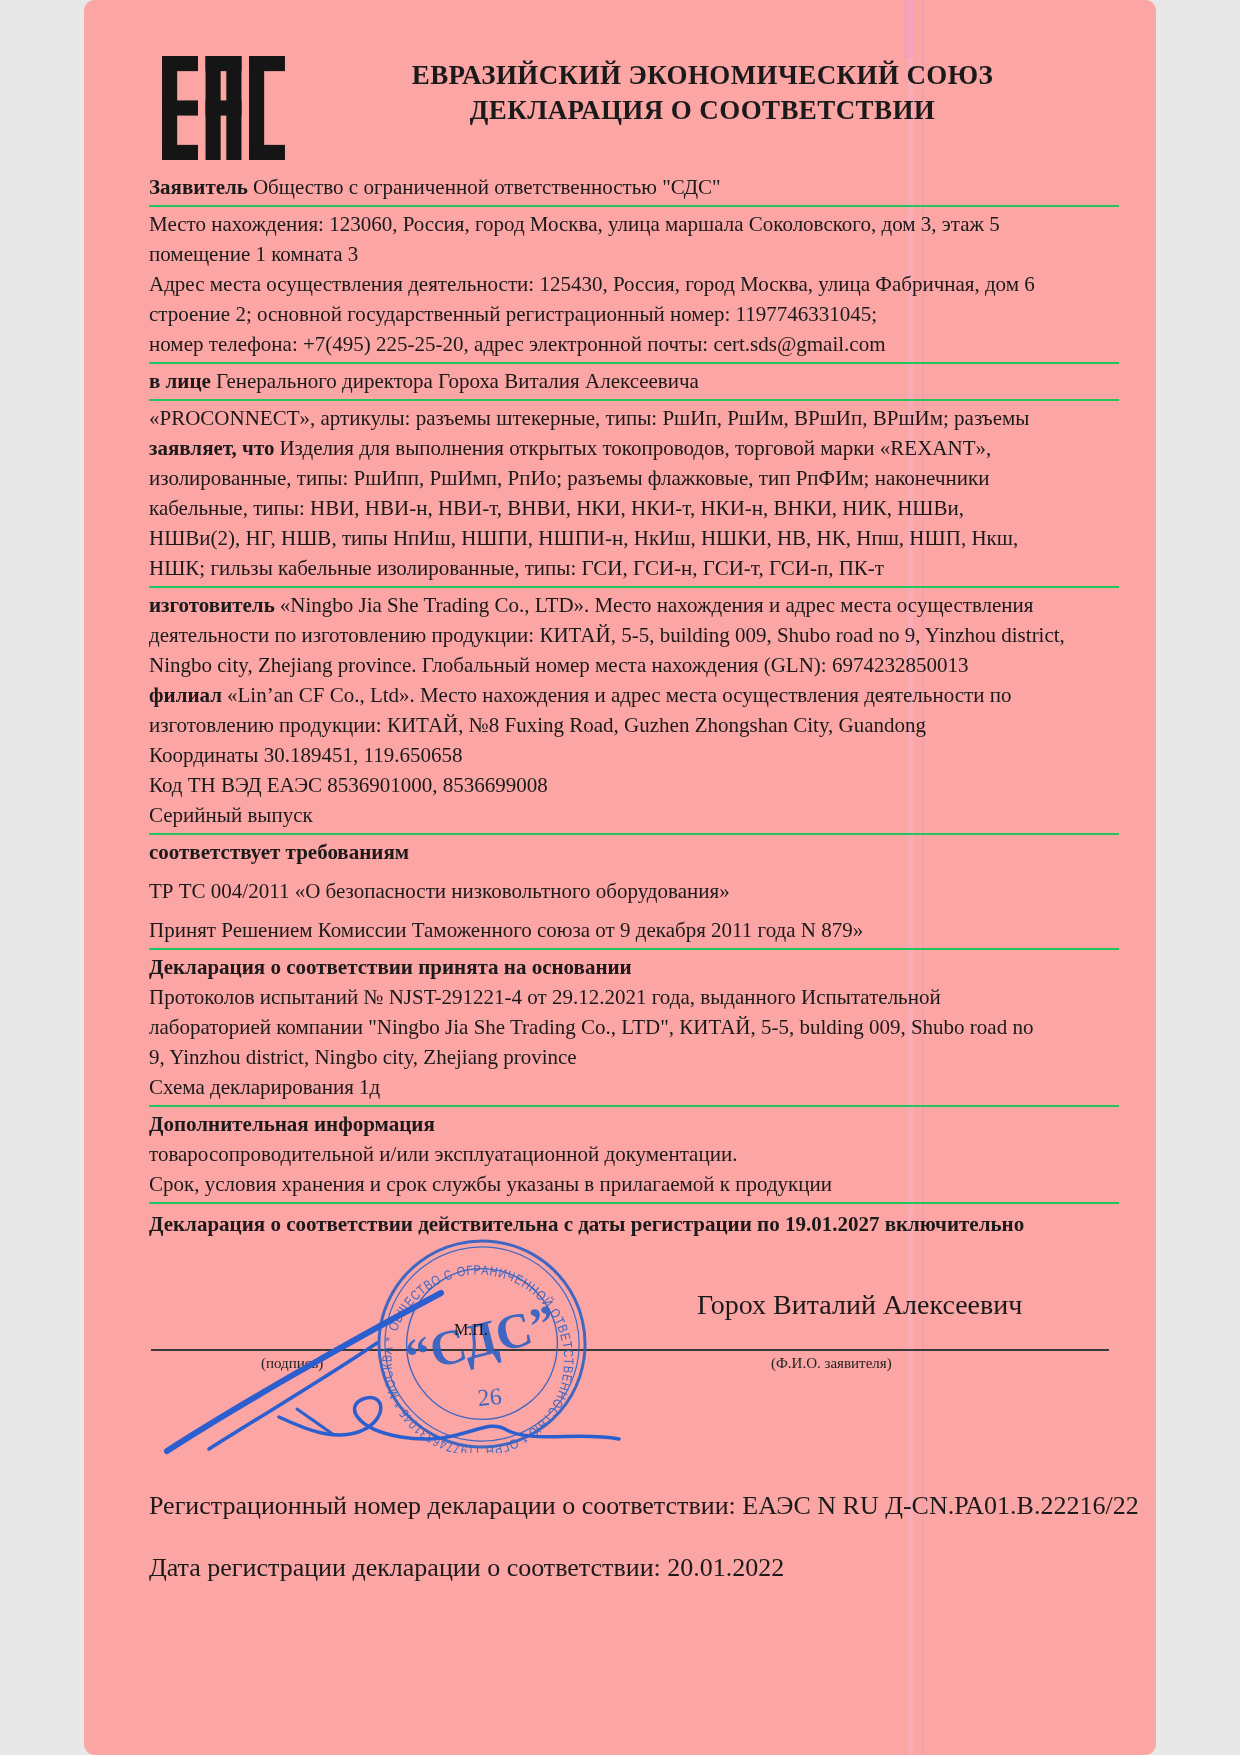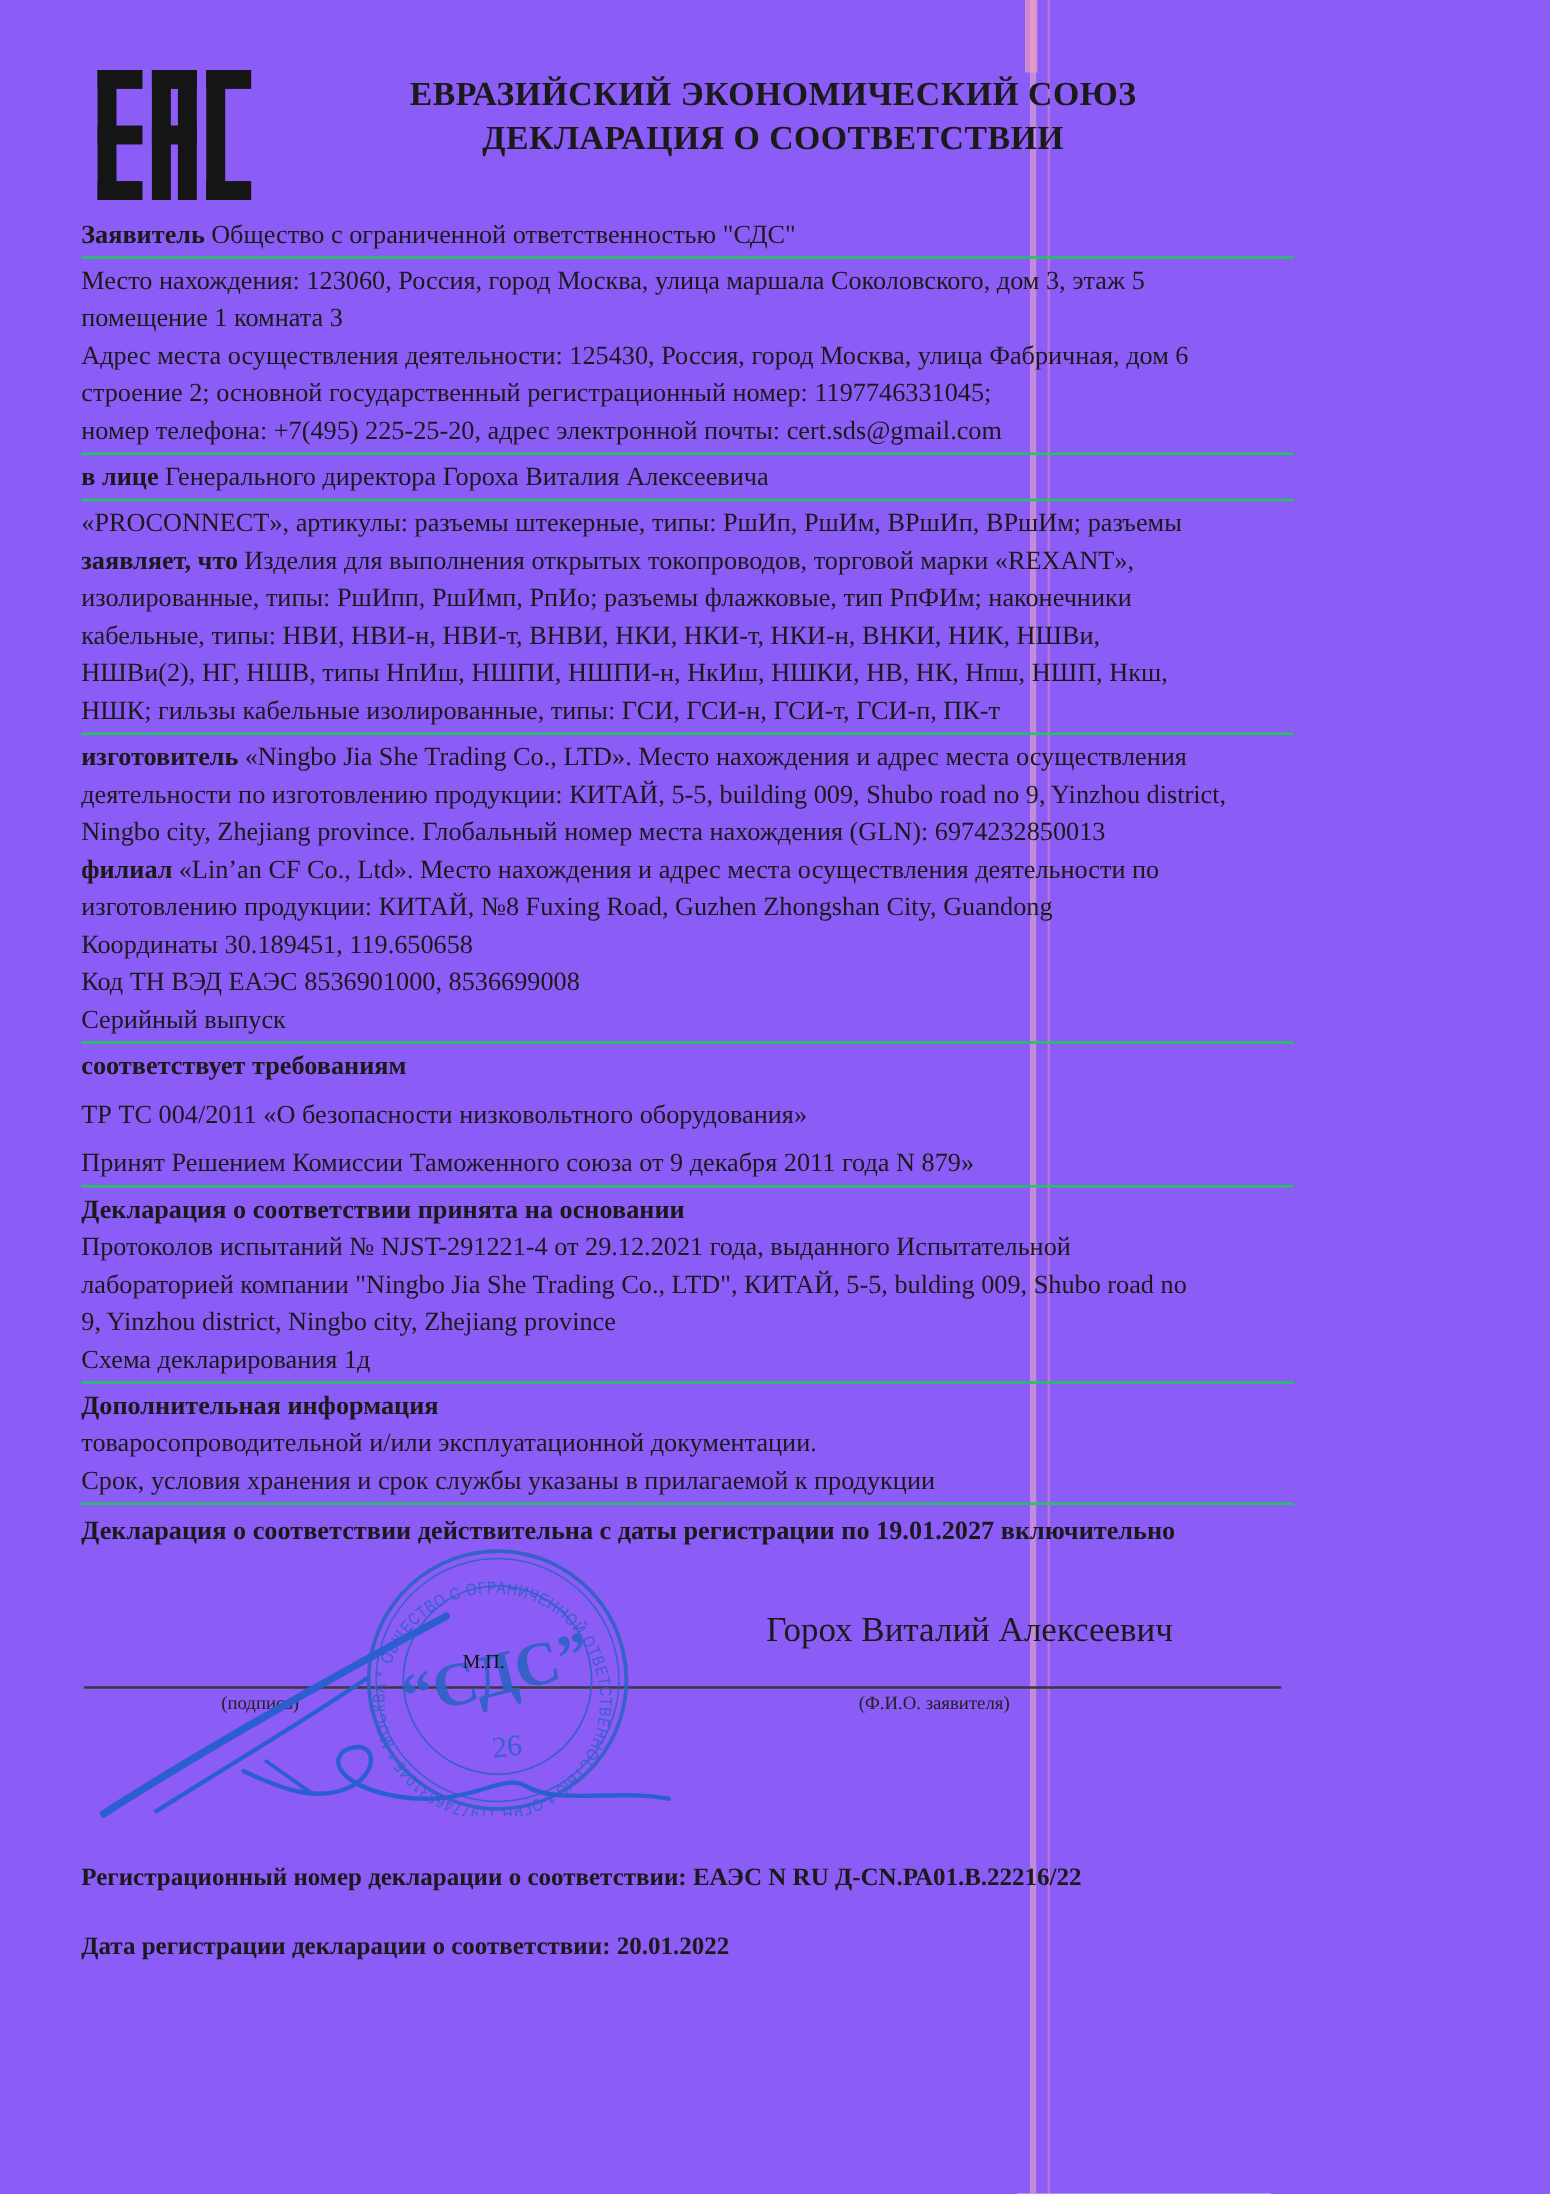--- a/index.html
+++ b/index.html
@@ -1,25 +1,26 @@
 <!DOCTYPE html>
 <html><head>
 <meta charset="utf-8">
 <style>
   * { margin: 0; padding: 0; box-sizing: border-box; }
   html, body { background: #e8e8e8; }
   .page {
     position: relative;
-    width: 1240px;
+    width: 1072px;
     height: 1755px;
     margin: 0 auto;
-    background: #8b5cf6;
+    background: #fca5a5;
     overflow: hidden;
     font-family: "Liberation Serif", "DejaVu Serif", serif;
     color: #1a1a1a;
+    border-radius: 11px;
   }
   .pink-line { position: absolute; top: 0; bottom: 0; pointer-events: none; }
   .pink-line-1 { left: 824px; width: 5px; background: rgba(244,178,200,0.55); }
   .pink-line-2 { left: 838px; width: 2px; background: rgba(238,150,182,0.45); }
   .pink-line-top { position: absolute; top: 0; left: 820px; width: 10px; height: 58px;
     background: rgba(242,160,190,0.65); pointer-events: none; }
 
   .content {
     position: relative;
     margin-left: 65px;
@@ -44,21 +45,21 @@
     background: #3a3a3a; }
   .sig-caption { position: absolute; font-size: 15px; color: #222; }
   .caption-signature { top: 114px; left: 112px; }
   .caption-fio { top: 114px; left: 622px; }
   .signer-name { position: absolute; top: 48px; left: 548px; font-size: 28px; white-space: nowrap; }
   .mp-label { position: absolute; top: 80px; left: 305px; font-size: 16px; color: #111; z-index: 3; }
   .stamp-svg { position: absolute; top: -6px; left: 224px; z-index: 2; opacity: 0.92; }
   .signature-svg { position: absolute; top: 18px; left: 0px; z-index: 4; }
 
   .registration { margin-top: 22px; }
-  .reg-line { font-size: 20px; font-weight: bold; white-space: nowrap; }
+  .reg-line { font-size: 26px; font-weight: normal; white-space: nowrap; }
   .reg-line + .reg-line { margin-top: 32px; }
 </style>
 </head>
 <body>
 
 <div class="page">
   <div class="pink-line pink-line-1"></div>
   <div class="pink-line pink-line-2"></div>
   <div class="pink-line-top"></div>
 

